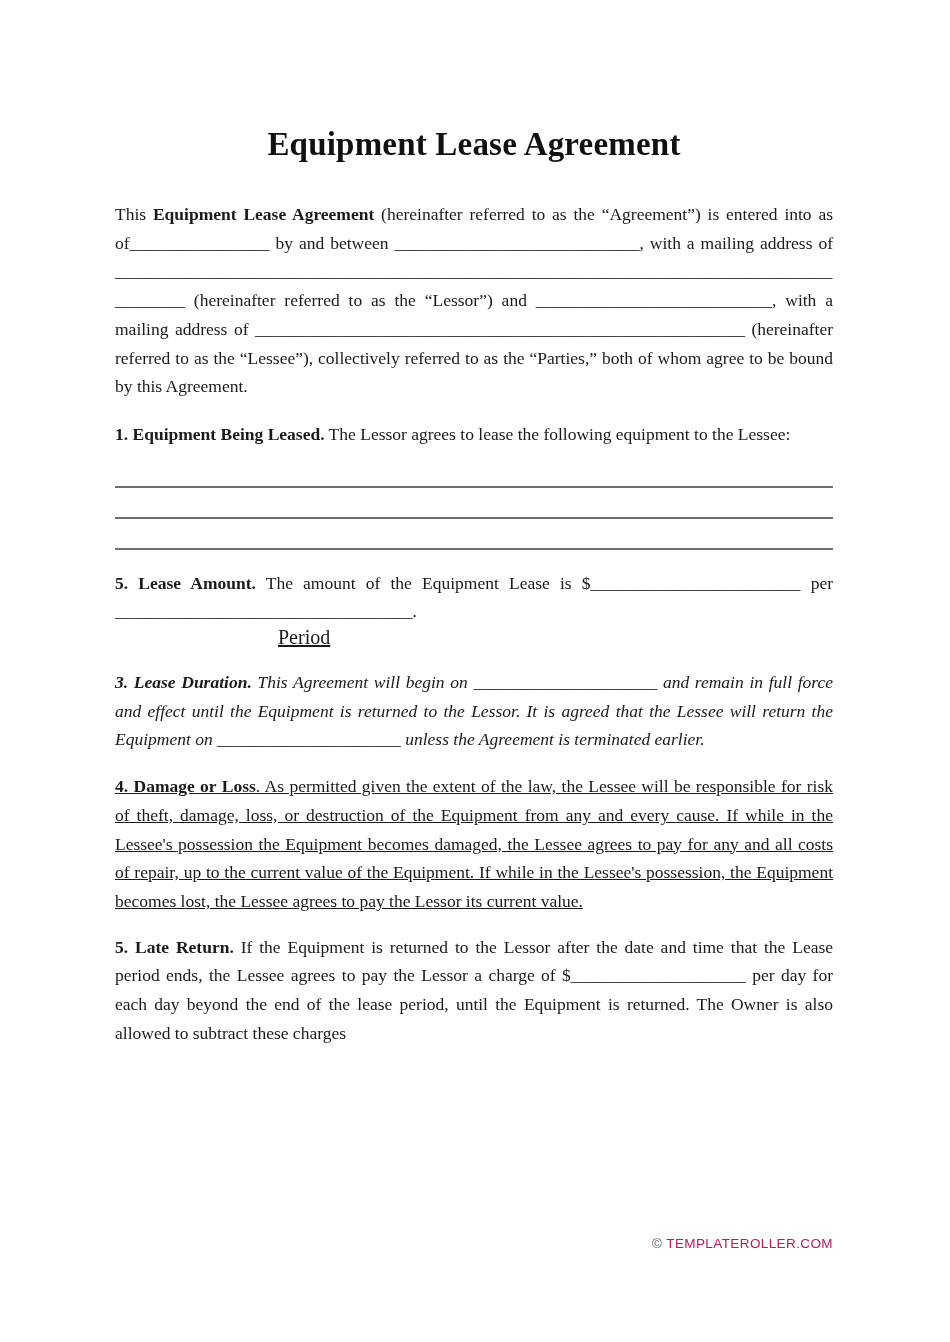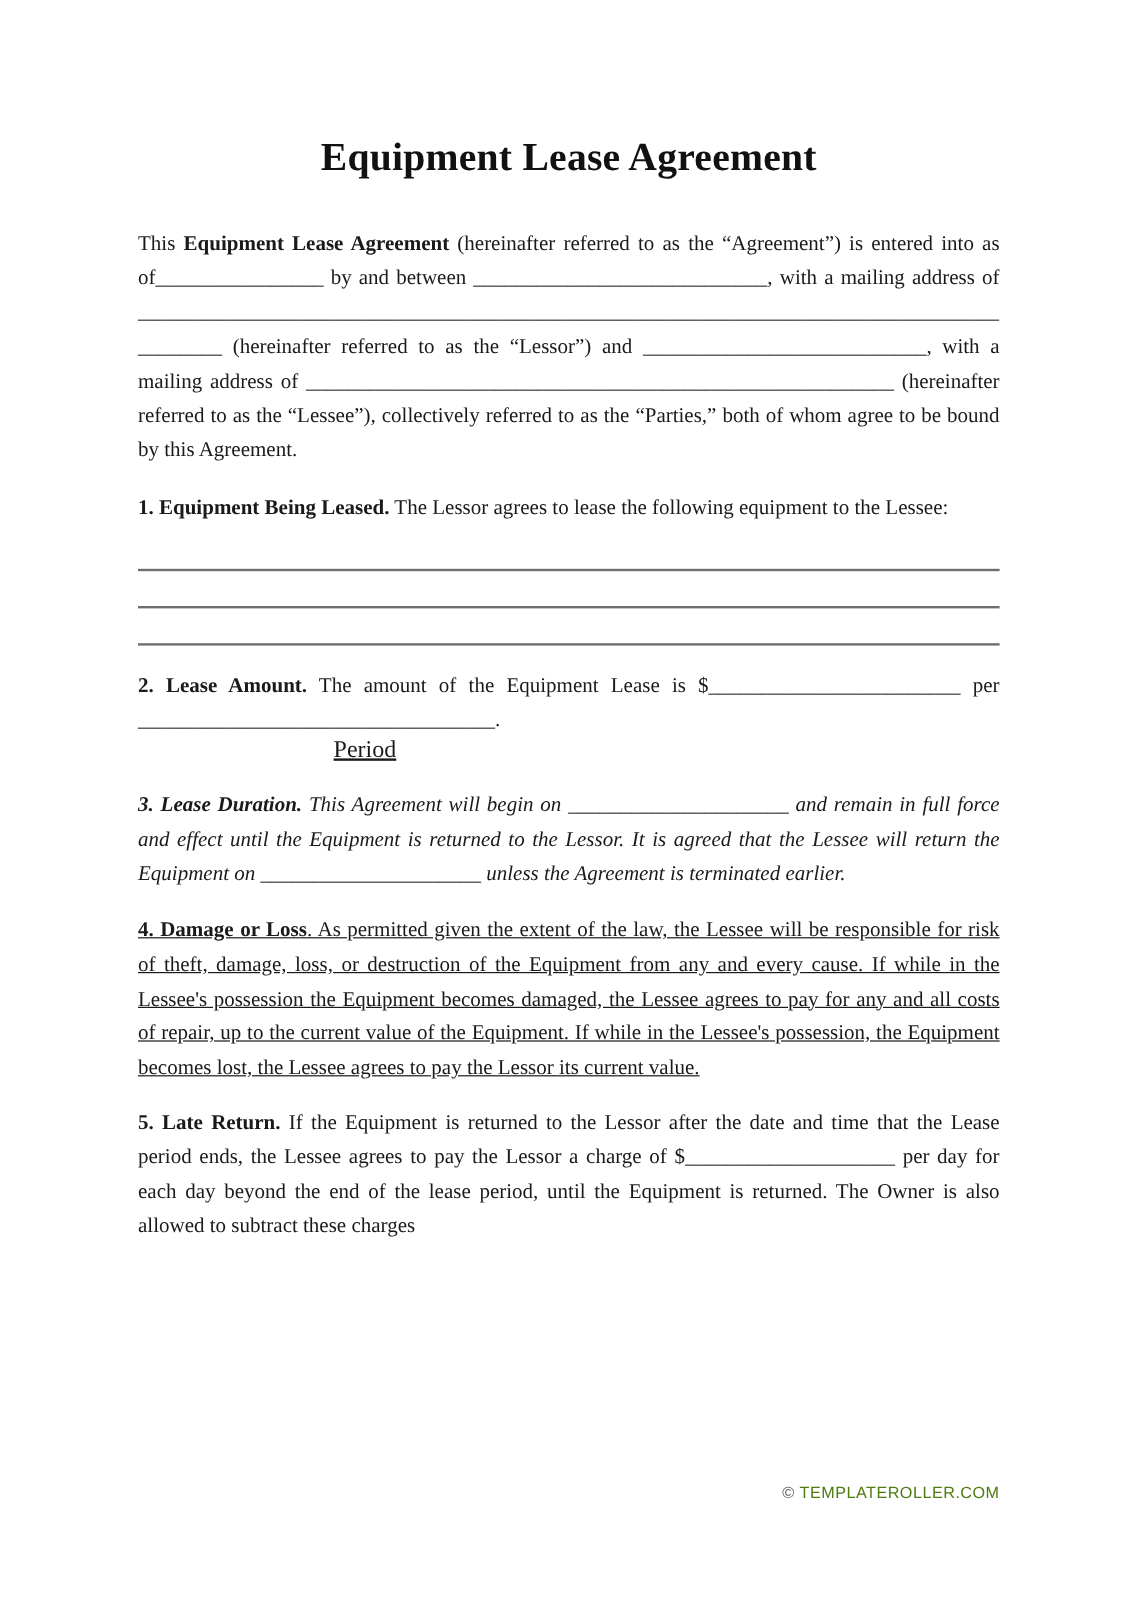--- a/index.html
+++ b/index.html
@@ -6,21 +6,21 @@
   body {
     width: 950px; height: 1342px;
     background: #ffffff;
     font-family: "Liberation Serif", serif;
     color: #1a1a1a;
     position: relative;
     overflow: hidden;
   }
   .page {
     position: absolute;
-    left: 115px; top: 0;
+    left: 115px; top: 12px;
     width: 718px;
   }
   h1.doc-title {
     margin: 114px 0 0 0;
     text-align: center;
     font-size: 33px;
     font-weight: bold;
     color: #111111;
     letter-spacing: 0.2px;
   }
@@ -53,41 +53,41 @@
   .doc-footer {
     position: absolute;
     top: 1236px;
     right: 117px;
     font-family: "Liberation Sans", sans-serif;
     font-size: 13.5px;
     letter-spacing: 0.4px;
     white-space: nowrap;
   }
   .doc-footer .copy { color: #5a5a5a; margin-right: 4px; }
-  .doc-footer a.site-link { color: #4d7c0f; text-decoration: none; cursor: pointer; }
+  .doc-footer a.site-link { color: #be185d; text-decoration: none; cursor: pointer; }
 </style>
 </head>
 <body>
 
 <div class="page">
 
   <h1 class="doc-title">Equipment Lease Agreement</h1>
 
   <p class="para" id="intro-paragraph"><span>This </span><span class="b">Equipment Lease Agreement</span><span> (hereinafter referred to as the “Agreement”) is entered into as of</span><span class="blank">________________</span><span> by and between </span><span class="blank">____________________________</span><span>, with a mailing address of </span><span class="blank">__________________________________________________________________________________________</span><span> (hereinafter referred to as the “Lessor”) and </span><span class="blank">___________________________</span><span>, with a mailing address of </span><span class="blank">________________________________________________________</span><span> (hereinafter referred to as the “Lessee”), collectively referred to as the “Parties,” both of whom agree to be bound by this Agreement.</span></p>
 
   <p class="para" id="section1-paragraph"><span class="b">1. Equipment Being Leased.</span><span> The Lessor agrees to lease the following equipment to the Lessee:</span></p>
 
   <div class="blank-lines">
     <div class="blank-line"></div>
     <div class="blank-line"></div>
     <div class="blank-line"></div>
   </div>
 
 
-  <p class="para" id="section2-paragraph"><span class="b">2. Lease Amount.</span><span> The amount of the Equipment Lease is $</span><span class="blank">________________________</span><span> per </span><span class="blank">__________________________________</span><span>.</span></p>
+  <p class="para" id="section2-paragraph"><span class="b">5. Lease Amount.</span><span> The amount of the Equipment Lease is $</span><span class="blank">________________________</span><span> per </span><span class="blank">__________________________________</span><span>.</span></p>
 
   <div class="caption-row"><span>Period</span></div>
 
   <p class="para" id="section3-paragraph"><span class="b">3. Lease Duration.</span><span> This Agreement will begin on </span><span class="blank">_____________________</span><span> and remain in full force and effect until the Equipment is returned to the Lessor. It is agreed that the Lessee will return the Equipment on </span><span class="blank">_____________________</span><span> unless the Agreement is terminated earlier.</span></p>
 
   <p class="para" id="section4-paragraph"><span class="b">4. Damage or Loss</span><span>. As permitted given the extent of the law, the Lessee will be responsible for risk of theft, damage, loss, or destruction of the Equipment from any and every cause. If while in the Lessee's possession the Equipment becomes damaged, the Lessee agrees to pay for any and all costs of repair, up to the current value of the Equipment. If while in the Lessee's possession, the Equipment becomes lost, the Lessee agrees to pay the Lessor its current value.</span></p>
 
   <p class="para" id="section5-paragraph"><span class="b">5. Late Return.</span><span> If the Equipment is returned to the Lessor after the date and time that the Lease period ends, the Lessee agrees to pay the Lessor a charge of $</span><span class="blank">____________________</span><span> per day for each day beyond the end of the lease period, until the Equipment is returned. The Owner is also allowed to subtract these charges</span></p>
 
 </div>

